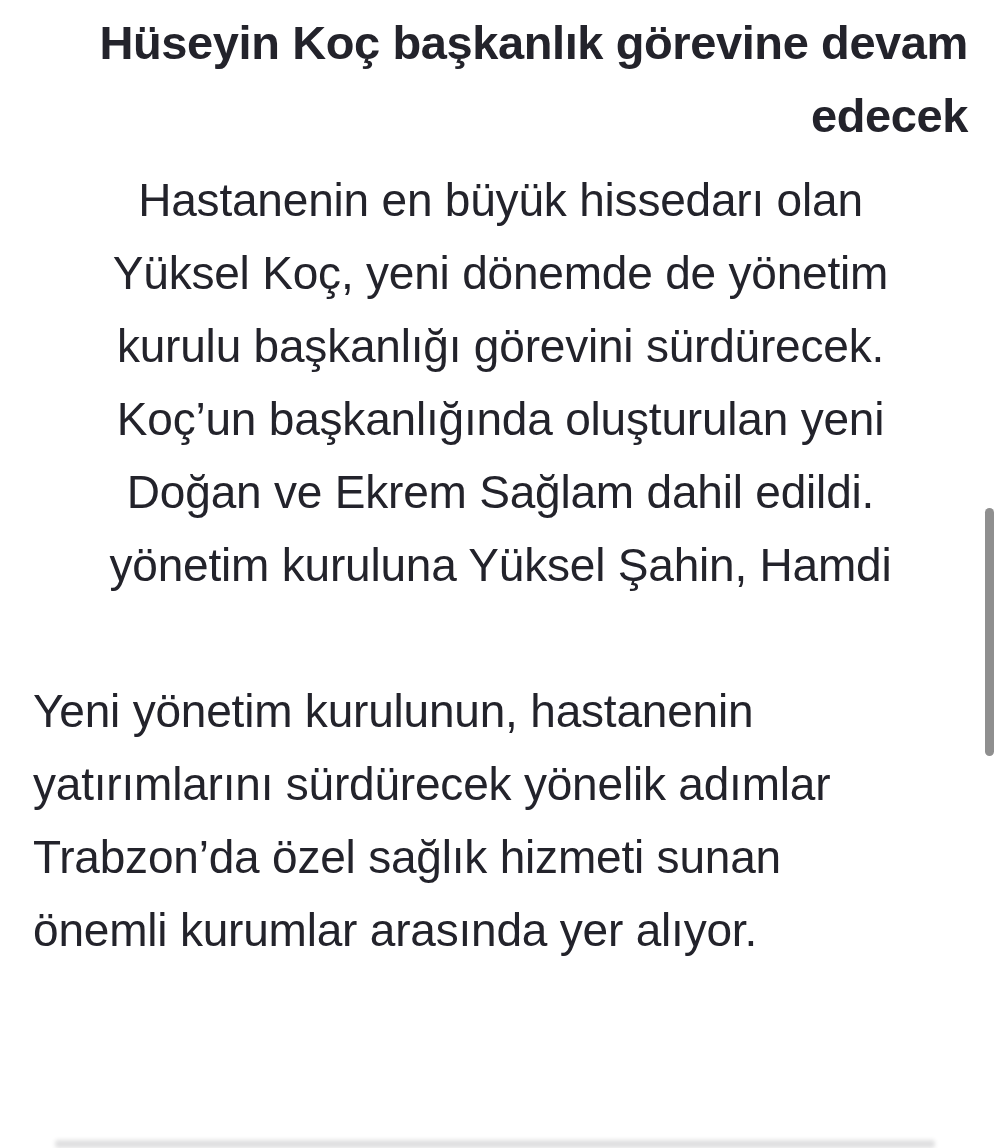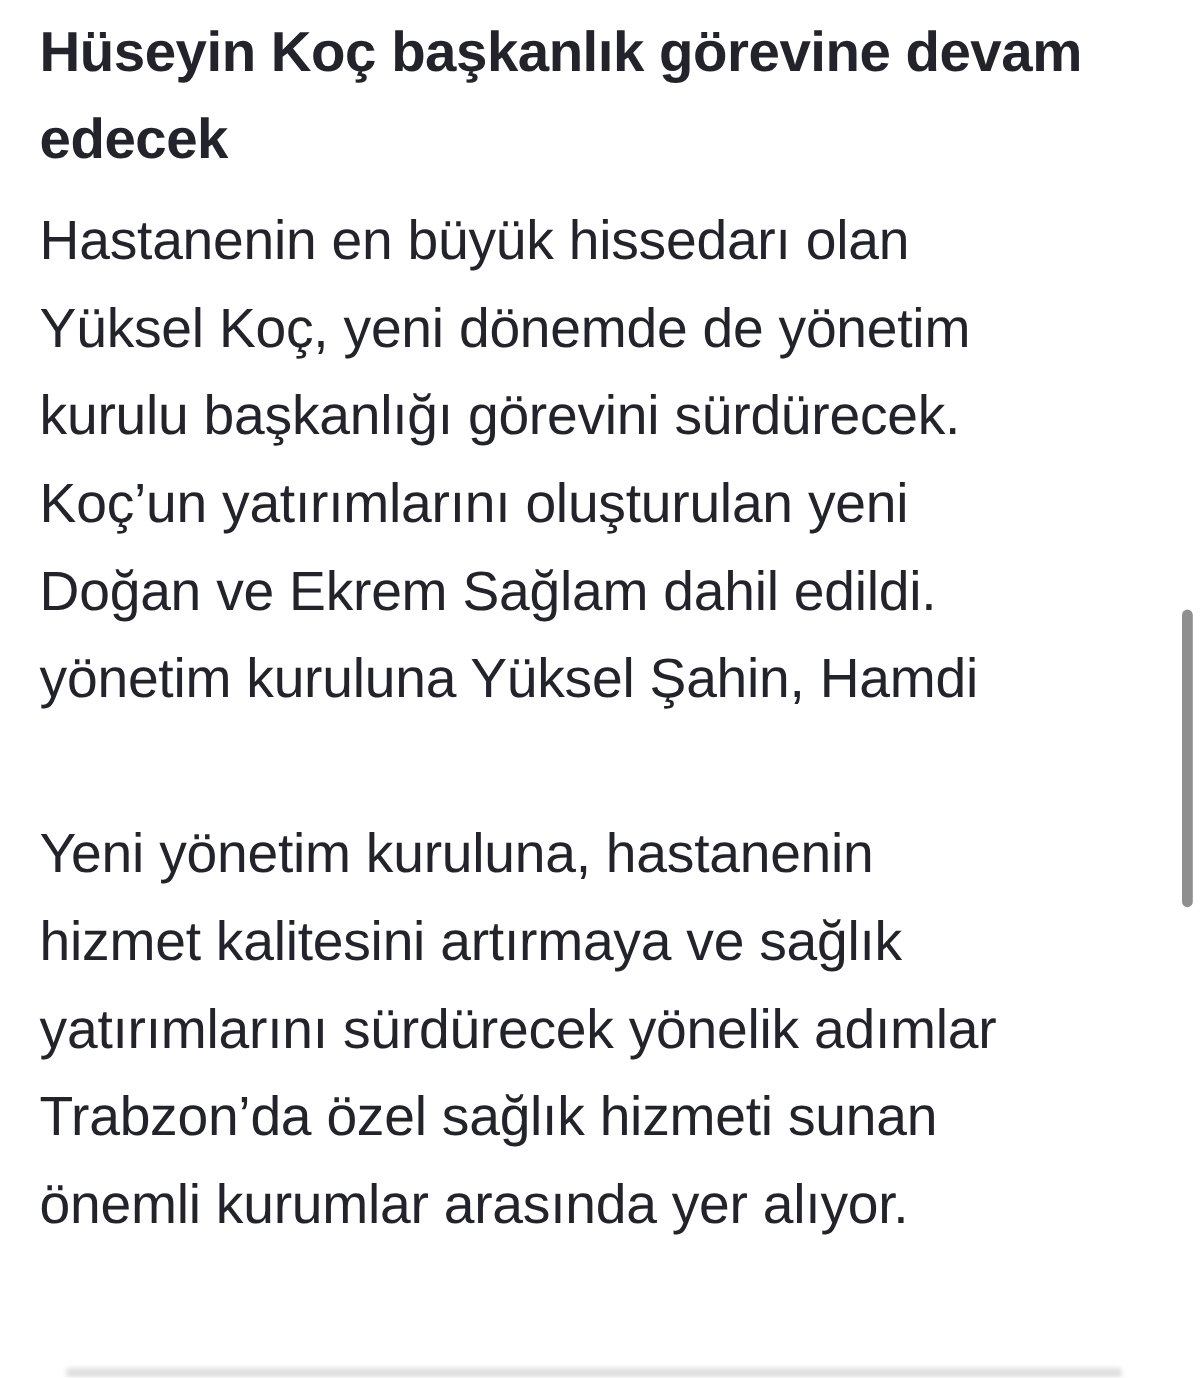--- a/index.html
+++ b/index.html
@@ -21,30 +21,31 @@
     top: 6px;
     left: 33px;
     width: 935px;
   }
   .title {
     font-size: 47px;
     font-weight: 700;
     letter-spacing: -0.4px;
     line-height: 73px;
     color: var(--text);
+    text-align: right;
   }
   .title .line { white-space: nowrap; }
   .paragraph {
     font-size: 46px;
     font-weight: 400;
     line-height: 73px;
     letter-spacing: -0.2px;
     color: var(--text);
   }
-  .paragraph.first { margin-top: 12px; }
+  .paragraph.first { margin-top: 12px; text-align: center; }
   .paragraph.second { margin-top: 73px; }
   .paragraph .line { white-space: nowrap; }
   .scrollbar-track {
     position: absolute;
     top: 0;
     right: 0;
     width: 16px;
     height: 1148px;
   }
   .scrollbar-thumb {
@@ -74,28 +75,27 @@
 <main class="article">
   <h1 class="title">
     <div class="line">Hüseyin Koç başkanlık görevine devam</div>
     <div class="line">edecek</div>
   </h1>
 
   <p class="paragraph first">
     <span class="line" style="display:block">Hastanenin en büyük hissedarı olan</span>
     <span class="line" style="display:block">Yüksel Koç, yeni dönemde de yönetim</span>
     <span class="line" style="display:block">kurulu başkanlığı görevini sürdürecek.</span>
-    <span class="line" style="display:block">Koç’un yatırımlarını oluşturulan yeni</span>
+    <span class="line" style="display:block">Koç’un başkanlığında oluşturulan yeni</span>
     <span class="line" style="display:block">Doğan ve Ekrem Sağlam dahil edildi.</span>
     <span class="line" style="display:block">yönetim kuruluna Yüksel Şahin, Hamdi</span>
   </p>
 
   <p class="paragraph second">
-    <span class="line" style="display:block">Yeni yönetim kuruluna, hastanenin</span>
-    <span class="line" style="display:block">hizmet kalitesini artırmaya ve sağlık</span>
+    <span class="line" style="display:block">Yeni yönetim kurulunun, hastanenin</span>
     <span class="line" style="display:block">yatırımlarını sürdürecek yönelik adımlar</span>
     <span class="line" style="display:block">Trabzon’da özel sağlık hizmeti sunan</span>
     <span class="line" style="display:block">önemli kurumlar arasında yer alıyor.</span>
   </p>
 </main>
 
 <div class="clipped-next-line"></div>
 
 <div class="scrollbar-track">
   <div class="scrollbar-thumb"></div>

